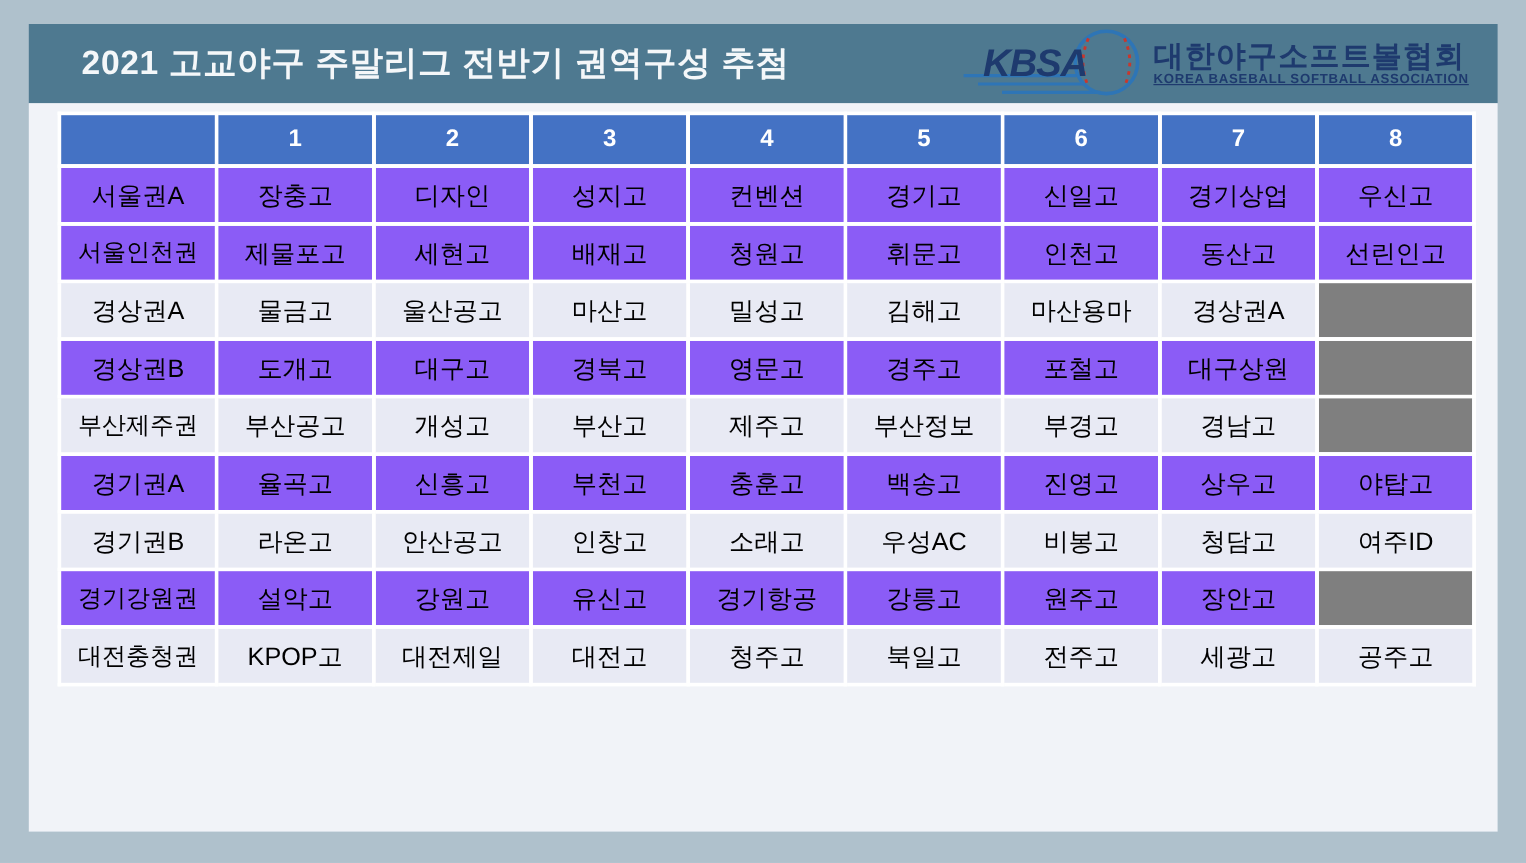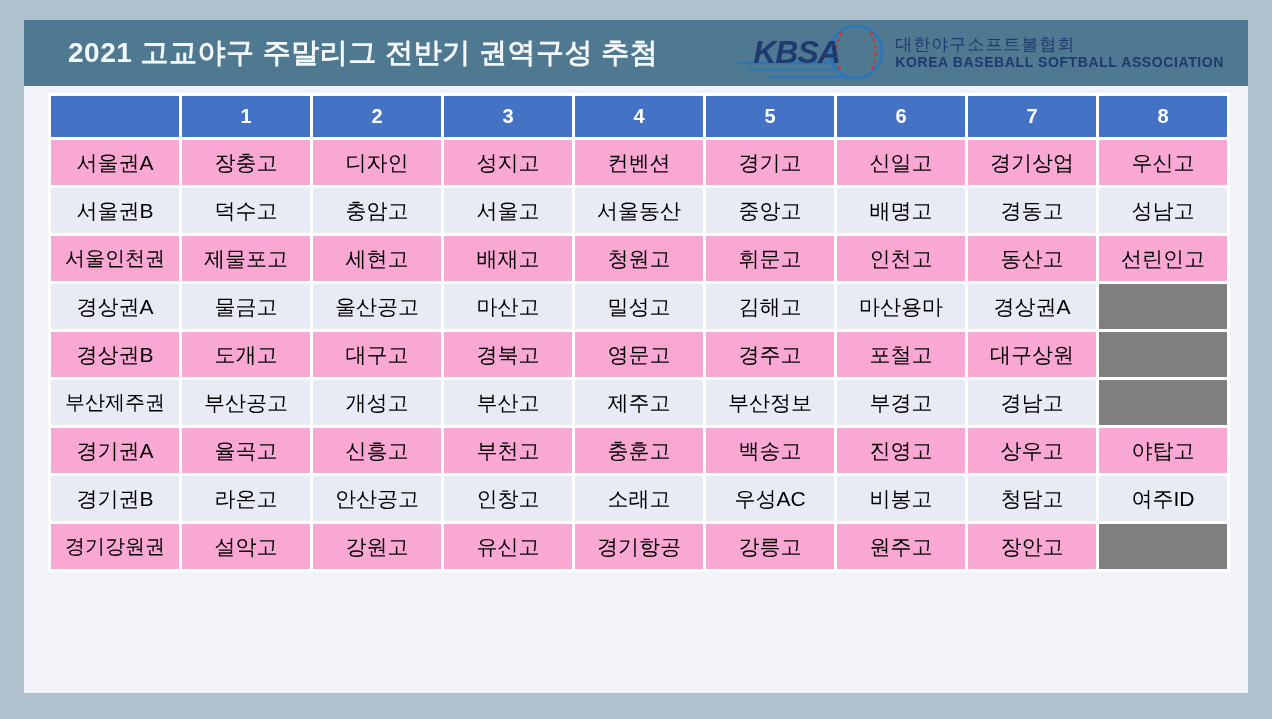--- a/index.html
+++ b/index.html
@@ -56,31 +56,32 @@
     margin-left: 16px;
   }
   .org-text {
     margin-left: 8px;
     display: flex;
     flex-direction: column;
     justify-content: center;
     color: #1e3a6e;
   }
   .org-ko {
-    font-size: 17px;
-    font-weight: normal;
+    font-size: 25px;
+    font-weight: bold;
     letter-spacing: 1px;
     line-height: 1.05;
     white-space: nowrap;
   }
   .org-en {
-    font-size: 14px;
+    font-size: 11px;
     font-weight: bold;
     letter-spacing: 0.6px;
     white-space: nowrap;
+    text-decoration: underline;
   }
   
   .panel {
     position: absolute;
     left: 24px; top: 86px;
     width: 1224px; height: 607px;
     background: #f1f3f8;
   }
   
   table.draw {
@@ -107,21 +108,21 @@
     height: 44px;
   }
   table.draw tbody th, table.draw tbody td {
     height: 48px;
     color: #000000;
     font-weight: normal;
   }
   table.draw tbody th { font-size: 21px; }
   table.draw tbody th.small { font-size: 20px; }
   table.draw tbody td { font-size: 21px; }
-  tr.band-dark  th, tr.band-dark  td { background: #f9a8d4; }
+  tr.band-dark  th, tr.band-dark  td { background: #8b5cf6; }
   tr.band-light th, tr.band-light td { background: #e8eaf4; }
   table.draw tbody td.empty { background: #7f7f7f; }
 </style>
 </head>
 <body>
 
 <div class="stage">
 
   <div class="banner">
     <div class="banner-title">2021 고교야구 주말리그 전반기 권역구성 추첨</div>
@@ -179,31 +180,20 @@
             <th>서울권A</th>
             <td>장충고</td>
             <td>디자인</td>
             <td>성지고</td>
             <td>컨벤션</td>
             <td>경기고</td>
             <td>신일고</td>
             <td>경기상업</td>
             <td>우신고</td>
           </tr>
-          <tr class="band-light">
-            <th>서울권B</th>
-            <td>덕수고</td>
-            <td>충암고</td>
-            <td>서울고</td>
-            <td>서울동산</td>
-            <td>중앙고</td>
-            <td>배명고</td>
-            <td>경동고</td>
-            <td>성남고</td>
-          </tr>
           <tr class="band-dark">
             <th class="small">서울인천권</th>
             <td>제물포고</td>
             <td>세현고</td>
             <td>배재고</td>
             <td>청원고</td>
             <td>휘문고</td>
             <td>인천고</td>
             <td>동산고</td>
             <td>선린인고</td>
@@ -267,17 +257,28 @@
             <th class="small">경기강원권</th>
             <td>설악고</td>
             <td>강원고</td>
             <td>유신고</td>
             <td>경기항공</td>
             <td>강릉고</td>
             <td>원주고</td>
             <td>장안고</td>
             <td class="empty"></td>
           </tr>
+          <tr class="band-light">
+            <th class="small">대전충청권</th>
+            <td>KPOP고</td>
+            <td>대전제일</td>
+            <td>대전고</td>
+            <td>청주고</td>
+            <td>북일고</td>
+            <td>전주고</td>
+            <td>세광고</td>
+            <td>공주고</td>
+          </tr>
         </tbody>
     </table>
   </div>
 
 </div>
 
 </body></html>

